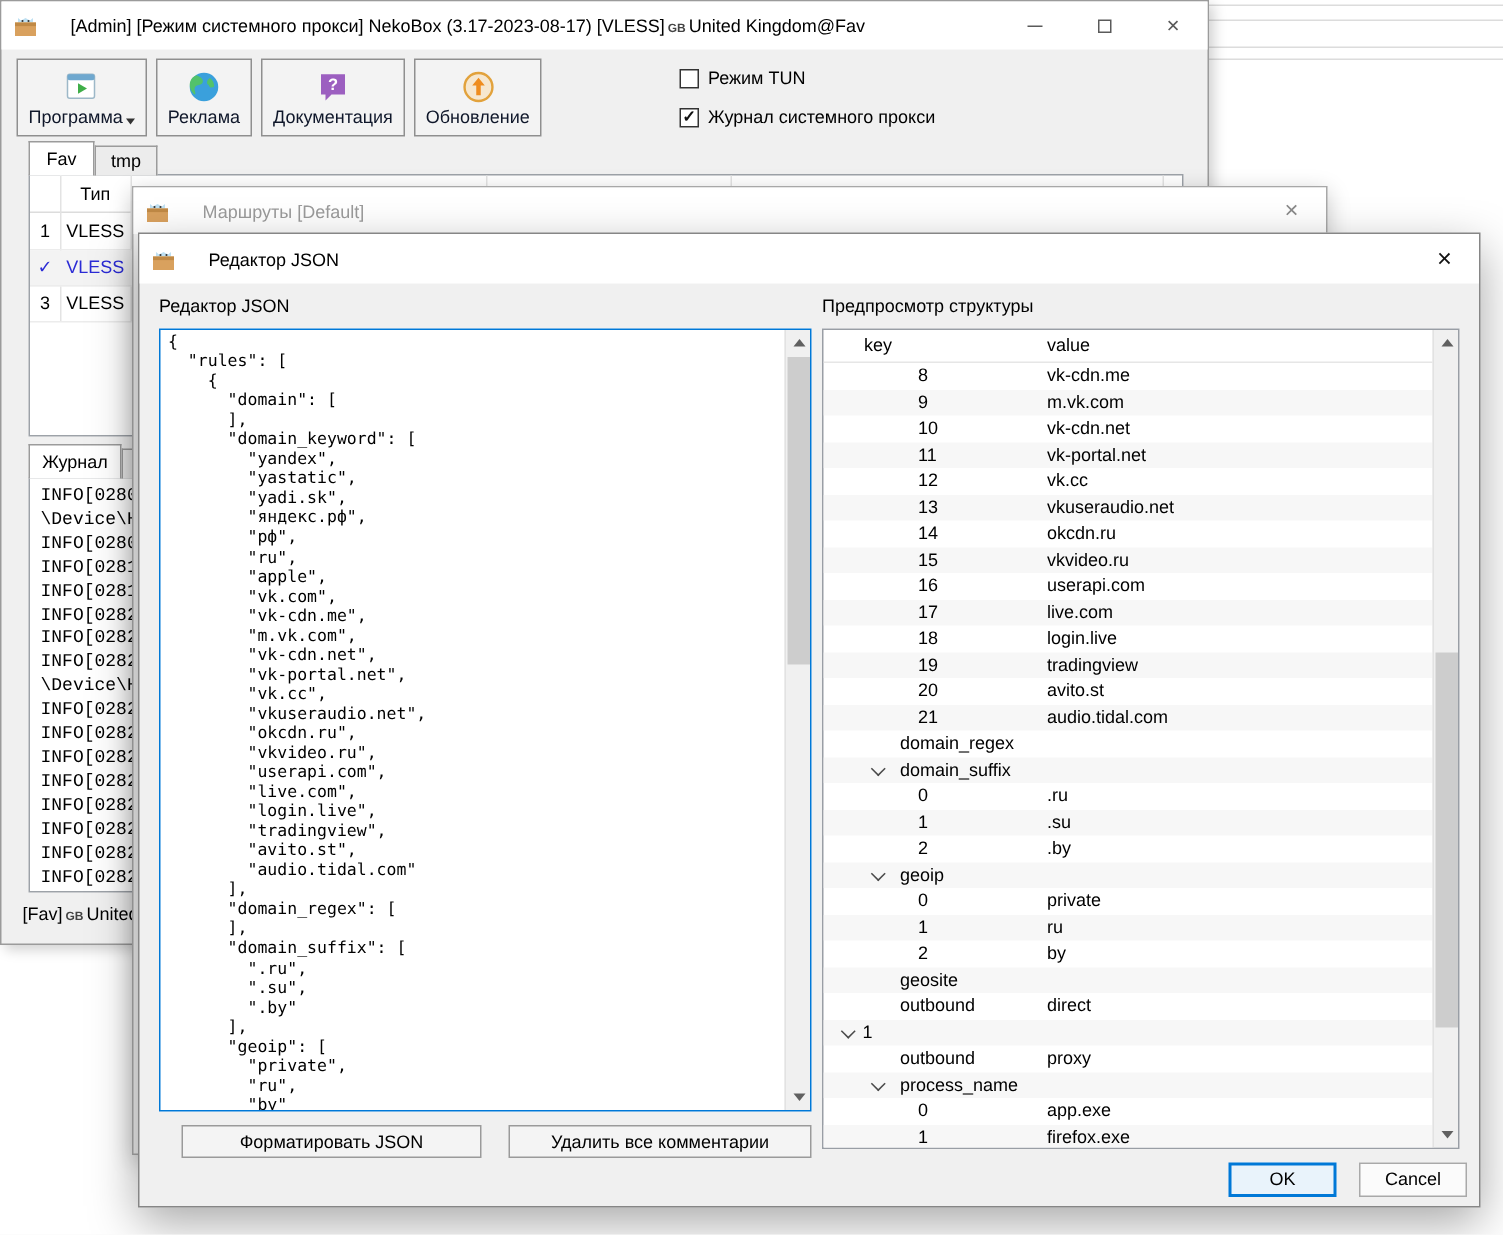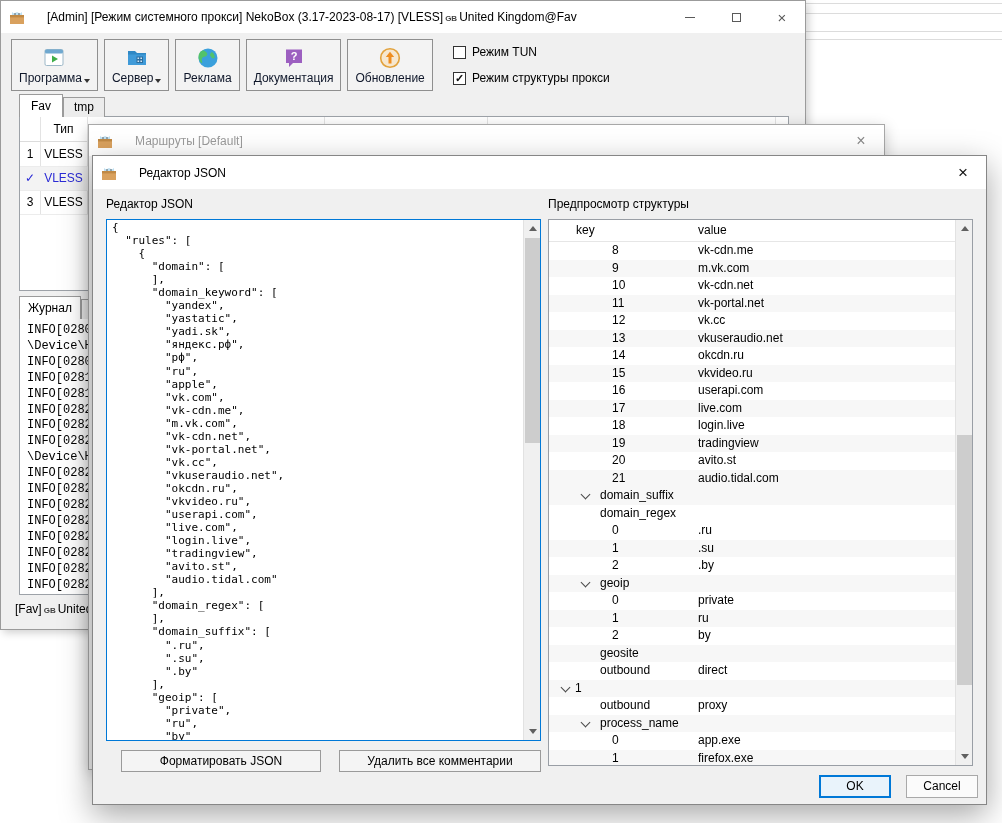--- a/index.html
+++ b/index.html
@@ -151,31 +151,20 @@
             <rect x="3" y="3.5" width="18" height="16" rx="1.5" fill="#fff" stroke="#9db8c8"></rect>
             <rect x="3" y="3.5" width="18" height="4" rx="1.5" fill="#6fa8cf"></rect>
             <path d="M10 9.5 L16 13 L10 16.5 Z" fill="#3fae49"></path>
           </svg>
         </span>
         <span class="tb-lb">Программа<span class="menu-mark"></span></span>
       </div>
       <div class="tb-btn">
         <span class="tb-ic">
           <svg viewBox="0 0 24 24">
-            <path d="M3 5 h7 l2 2 h9 v12 h-18 z" fill="#2f88c5"></path>
-            <rect x="3" y="8.5" width="18" height="10.5" fill="#3f9ad8"></rect>
-            <rect x="11.5" y="10.5" width="6.5" height="6.5" fill="#2a6da0"></rect>
-            <path d="M12.5 11.5h1.6v1.6h-1.6zM15.4 11.5H17v1.6h-1.6zM12.5 14.4h1.6V16h-1.6zM15.4 14.4H17V16h-1.6z" fill="#cfe6f5"></path>
-          </svg>
-        </span>
-        <span class="tb-lb">Сервер<span class="menu-mark"></span></span>
-      </div>
-      <div class="tb-btn">
-        <span class="tb-ic">
-          <svg viewBox="0 0 24 24">
             <circle cx="12" cy="12" r="9.5" fill="#3aa0dc"></circle>
             <path d="M7 4.2 c3 1 5 3 4 5 c-1 2 -4 1 -5 3 c-1 2 1 4 0 5 c-3 -2 -4.2 -6 -3.1 -9 c0.6 -2 2.1 -3.3 4.1 -4z" fill="#52c26b"></path>
             <path d="M16 6 c2 1.5 3.1 4 2.6 6 c-1 0 -2.6 1 -3.1 -0.5 c-0.5 -1.5 -1.5 -1 -1.5 -2.5 c0 -1.5 1 -2.5 2 -3z" fill="#52c26b"></path>
           </svg>
         </span>
         <span class="tb-lb">Реклама</span>
       </div>
       <div class="tb-btn">
         <span class="tb-ic">
           <svg viewBox="0 0 24 24">
@@ -195,21 +184,21 @@
         <span class="tb-lb">Обновление</span>
       </div>
     </div>
   <div id="checkbox-col">
       <div class="cb-row">
         <span class="cb-box"></span>
         <span class="cb-lb">Режим TUN</span>
       </div>
       <div class="cb-row">
         <span class="cb-box">✓</span>
-        <span class="cb-lb">Режим структуры прокси</span>
+        <span class="cb-lb">Журнал системного прокси</span>
       </div>
     </div>
 
   <div class="ptab" id="tab-fav">Fav</div>
   <div class="ptab" id="tab-tmp">tmp</div>
 
   <div id="table-pane">
     <div id="table-header">
       <span class="hd-type">Тип</span>
       <span class="col-sep" style="left:20px;height:97px;"></span>
@@ -408,26 +397,26 @@
           <span class="tval">tradingview</span>
         </div>
         <div class="tree-row lvl3">
           <span class="tkey">20</span>
           <span class="tval">avito.st</span>
         </div>
         <div class="tree-row lvl3 alt">
           <span class="tkey">21</span>
           <span class="tval">audio.tidal.com</span>
         </div>
+        <div class="tree-row lvl2">
+          <span class="tkey">domain_regex</span>
+        </div>
         <div class="tree-row lvl2 alt">
           <span class="chevron c2"></span>
           <span class="tkey">domain_suffix</span>
-        </div>
-        <div class="tree-row lvl2">
-          <span class="tkey">domain_regex</span>
         </div>
         <div class="tree-row lvl3">
           <span class="tkey">0</span>
           <span class="tval">.ru</span>
         </div>
         <div class="tree-row lvl3 alt">
           <span class="tkey">1</span>
           <span class="tval">.su</span>
         </div>
         <div class="tree-row lvl3">

